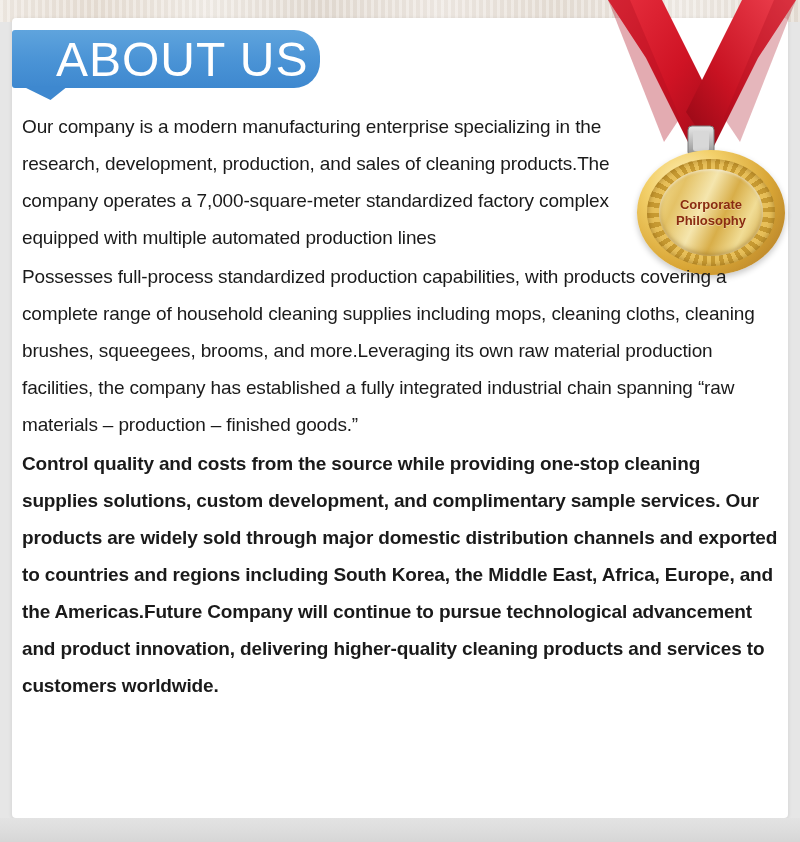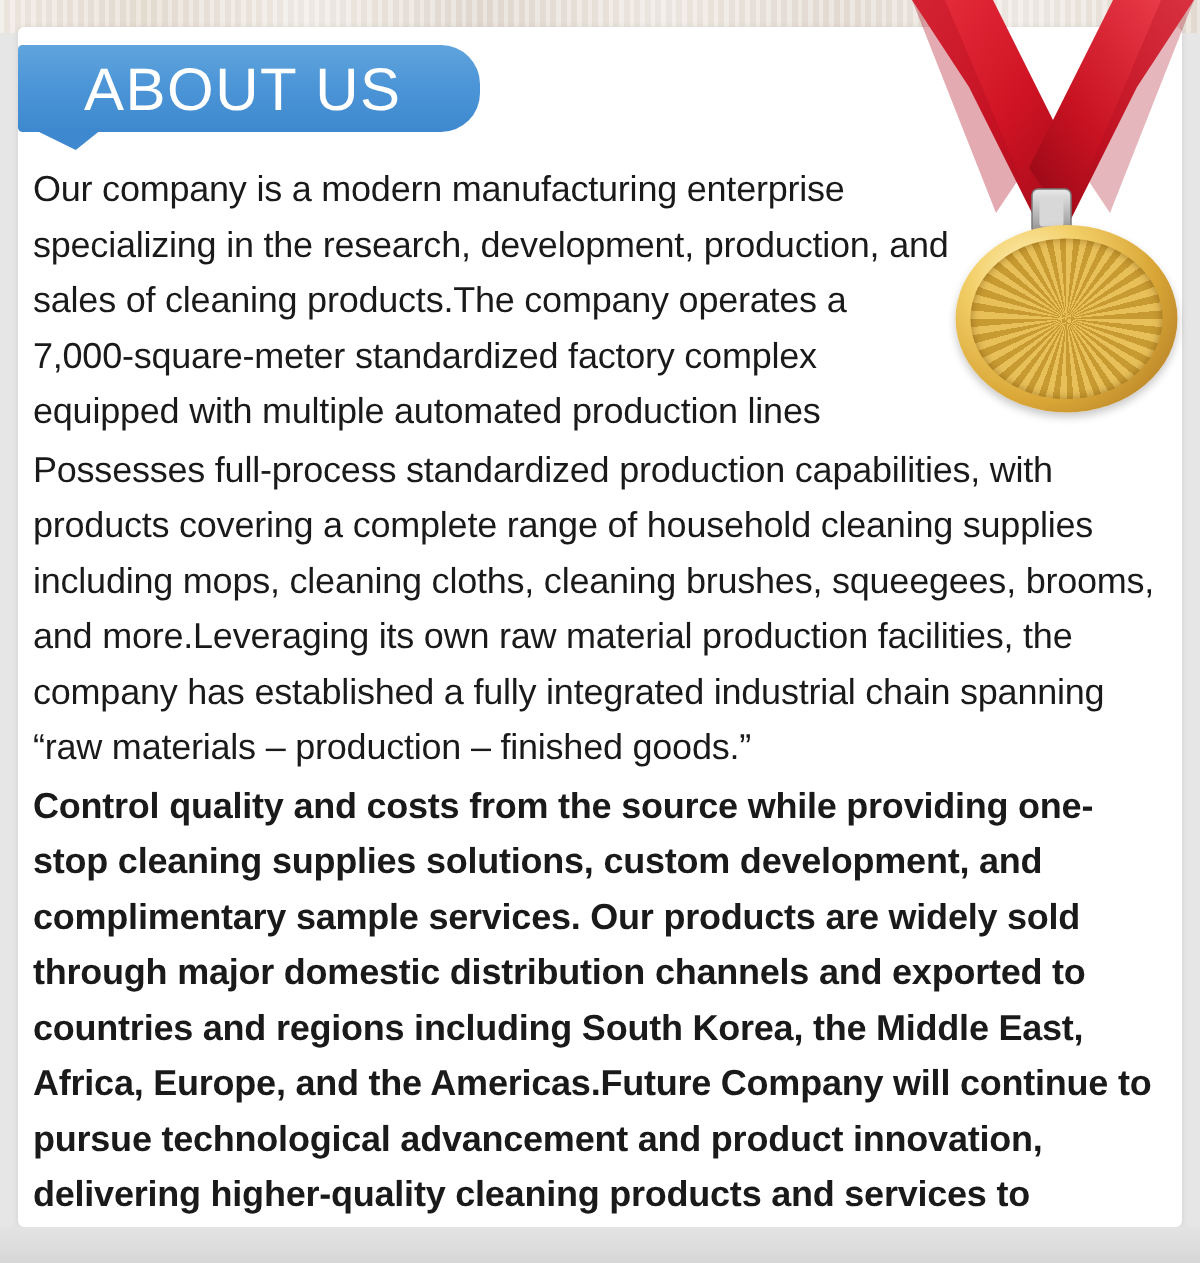--- a/index.html
+++ b/index.html
@@ -71,21 +71,21 @@
     left: 10px; top: 56px;
     width: 46px; height: 14px;
     background: #3e88cf;
     clip-path: polygon(0 0, 100% 0, 62% 100%);
   }
   .heading-text {
     position: absolute;
     left: 44px; top: 8px;
     width: 270px;
     color: #ffffff;
-    font-size: 40px;
+    font-size: 48px;
     letter-spacing: 1px;
     font-weight: 400;
     line-height: 44px;
     white-space: nowrap;
   }
 
   
   .ribbon {
     position: absolute;
     left: 600px;
@@ -135,21 +135,21 @@
   
   .body-copy {
     position: absolute;
     left: 22px;
     top: 108px;
     width: 758px;
   }
   .para {
     margin: 0 0 2px 0;
     color: #1a1a1a;
-    font-size: 24px;
+    font-size: 19px;
     line-height: 37px;
     letter-spacing: -0.15px;
     text-align: left;
   }
   .para.p1 { width: 612px; }      
   .para.p2 { width: 756px; }
   .para.p3 { width: 756px; font-weight: bold; }
 </style>
 </head>
 <body>
@@ -183,20 +183,26 @@
   <path d="M196 0 L142 0 L86 112 L112 150 L158 58 Z" fill="url(#rb2)"></path>
   <path d="M196 0 L174 0 L124 118 L140 142 Z" fill="#a80d1d" opacity=".3"></path>
 
   <rect x="88" y="126" width="26" height="30" rx="4" fill="url(#rbClip)" stroke="#7a7a7a" stroke-width="1"></rect>
   <rect x="93" y="131" width="16" height="20" rx="2" fill="#d8d8d8"></rect>
 </svg>
 
 <div class="medal">
   <div class="medal-outer"></div>
   <div class="medal-ring"></div>
+  <div class="medal-inner">
+    <div class="medal-label">
+      <div>Corporate</div>
+      <div>Philosophy</div>
+    </div>
+  </div>
 </div>
 
 <div class="heading-wrap">
   <div class="heading-banner"></div>
   <div class="heading-tail"></div>
   <div class="heading-text">ABOUT US</div>
 </div>
 
 <div class="body-copy">
   <p class="para p1">Our company is a modern manufacturing enterprise specializing in the research, development, production, and sales of cleaning products.The company operates a 7,000-square-meter standardized factory complex equipped with multiple automated production lines</p>

